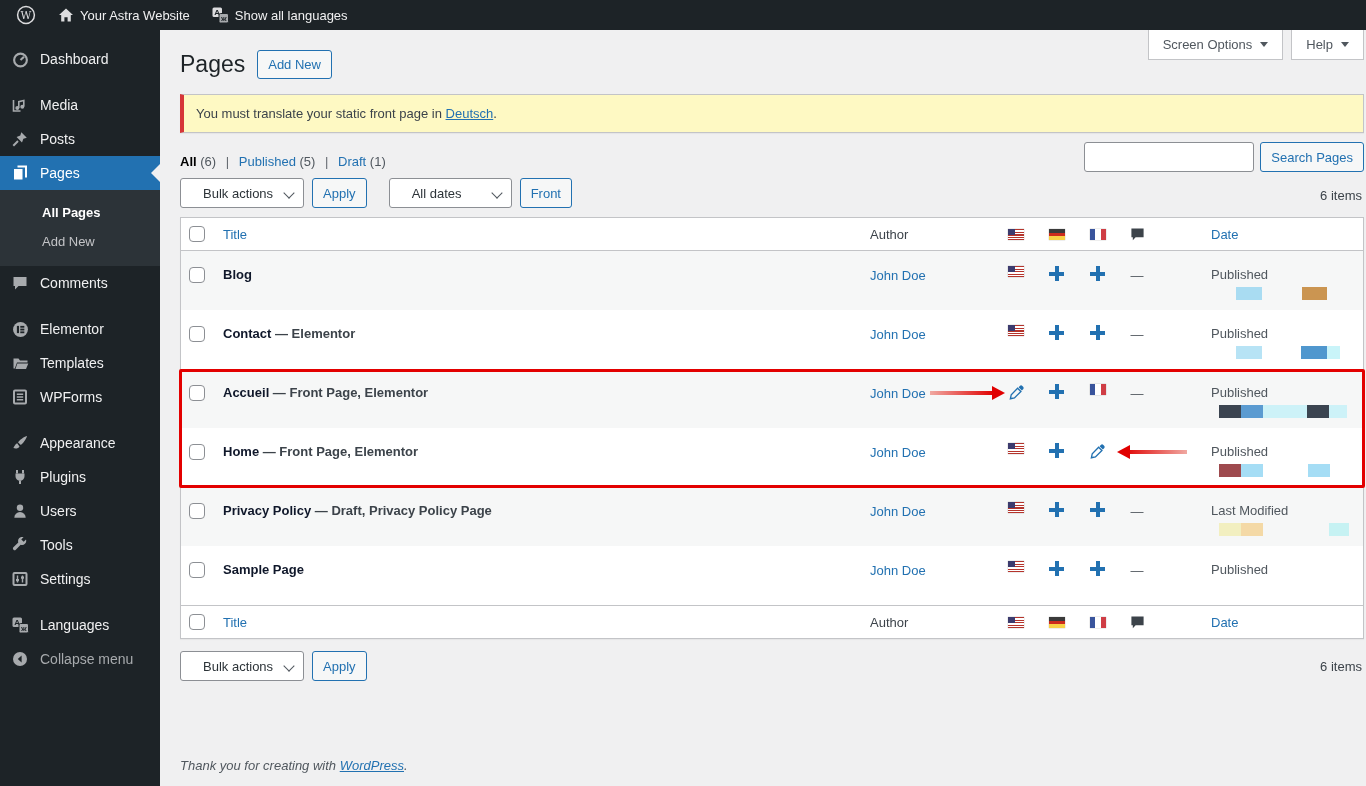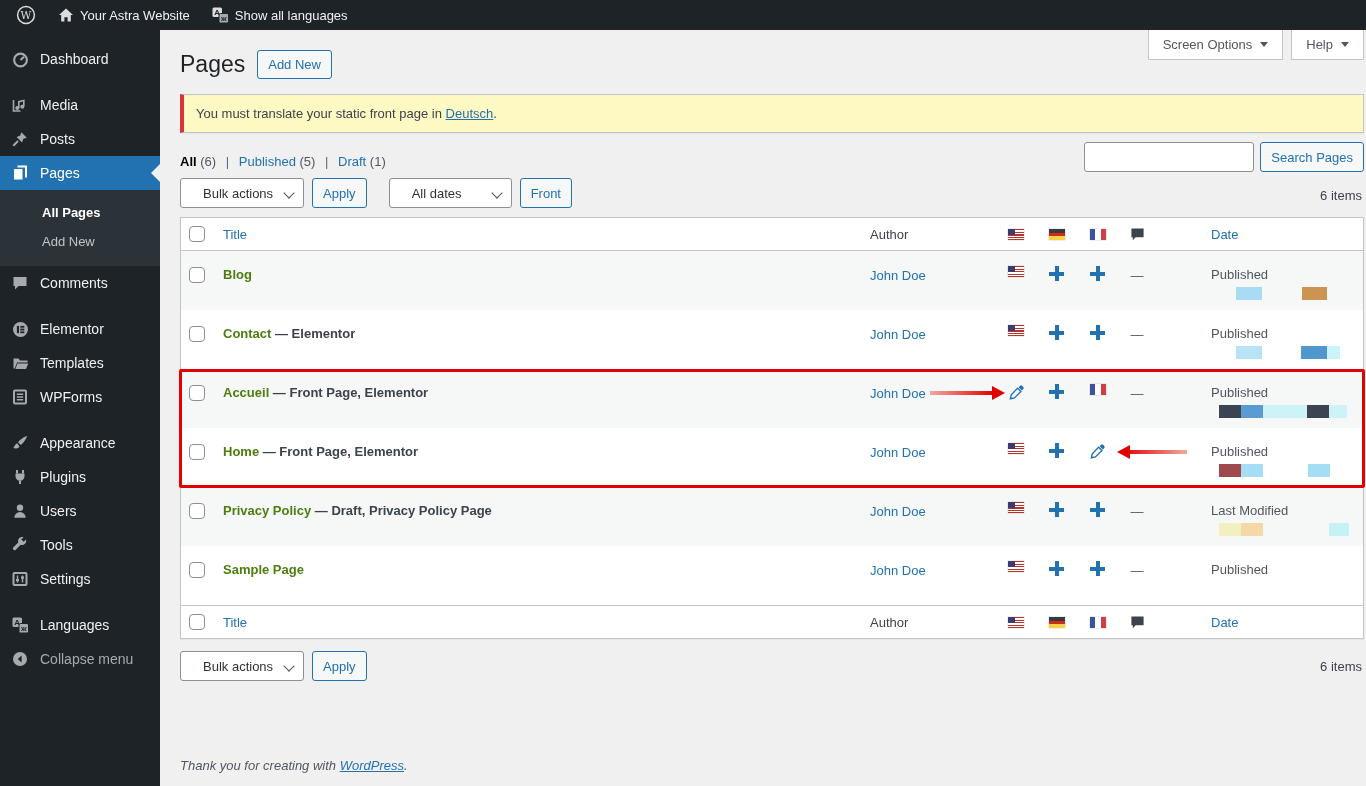--- a/index.html
+++ b/index.html
@@ -63,21 +63,21 @@
   .tfoot { border-top:1px solid #c3c4c7; height:33px; }
   .thead .cell, .tfoot .cell { display:flex; align-items:center; }
   .row { height:59px; }
   .row.alt { background:#f6f7f7; }
   .cell-cb { display:flex; justify-content:center; align-items:flex-start; padding-top:16px; }
   .thead .cell-cb, .tfoot .cell-cb { padding-top:0; align-items:center; }
   .checkbox { width:16px; height:16px; border:1px solid #8c8f94; border-radius:4px; background:#fff; cursor:pointer; }
   .cell-title { padding:16px 0 0 10px; }
   .thead .cell-title, .tfoot .cell-title { padding:0 0 0 10px; }
   .col-link { color:#2271b1; text-decoration:none; cursor:pointer; }
-  .row-title { color:#4d7c0f; font-weight:600; text-decoration:none; cursor:pointer; }
+  .row-title { color:#0f172a; font-weight:600; text-decoration:none; cursor:pointer; }
   .row-state { color:#3c434a; font-weight:600; }
   .cell-author { padding:17px 0 0 14px; }
   .thead .cell-author, .tfoot .cell-author { padding:0 0 0 14px; color:#3c434a; }
   .cell-lang { display:flex; justify-content:center; padding-top:16px; }
   .thead .cell-lang, .tfoot .cell-lang { padding-top:0; justify-content:center; }
   .cell-comments { display:flex; justify-content:center; padding-top:17px; color:#50575e; }
   .thead .cell-comments, .tfoot .cell-comments { padding-top:0; justify-content:center; }
   .cell-date { padding:16px 0 0 55px; color:#50575e; }
   .thead .cell-date, .tfoot .cell-date { padding:0 0 0 55px; }
   .blocks { display:block; margin-top:5px; height:14px; white-space:nowrap; }

